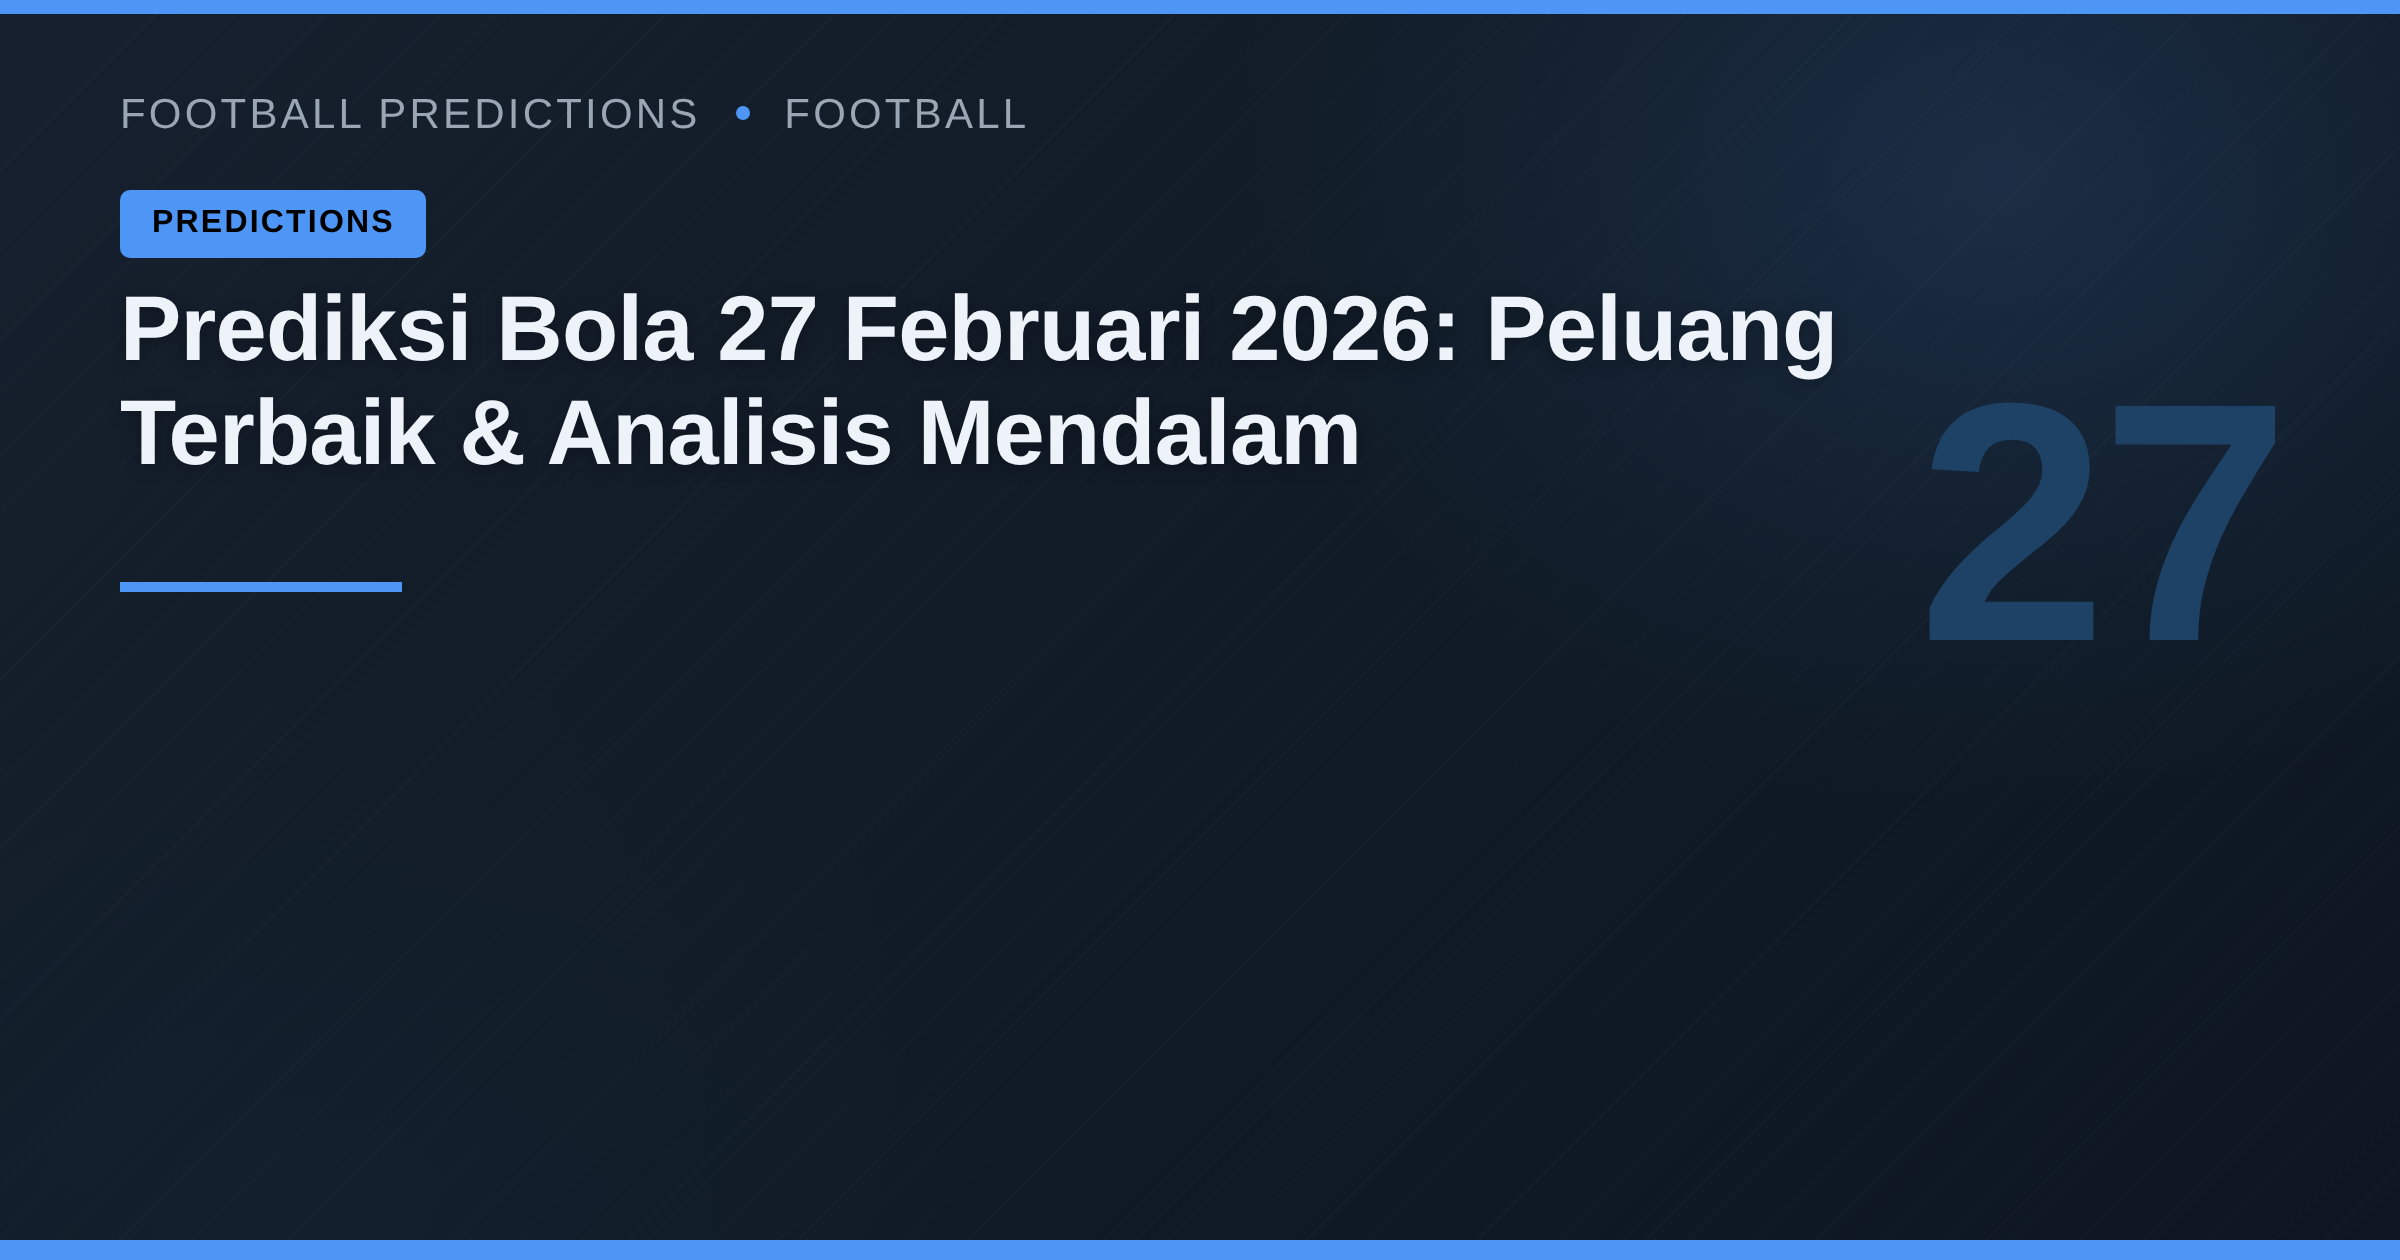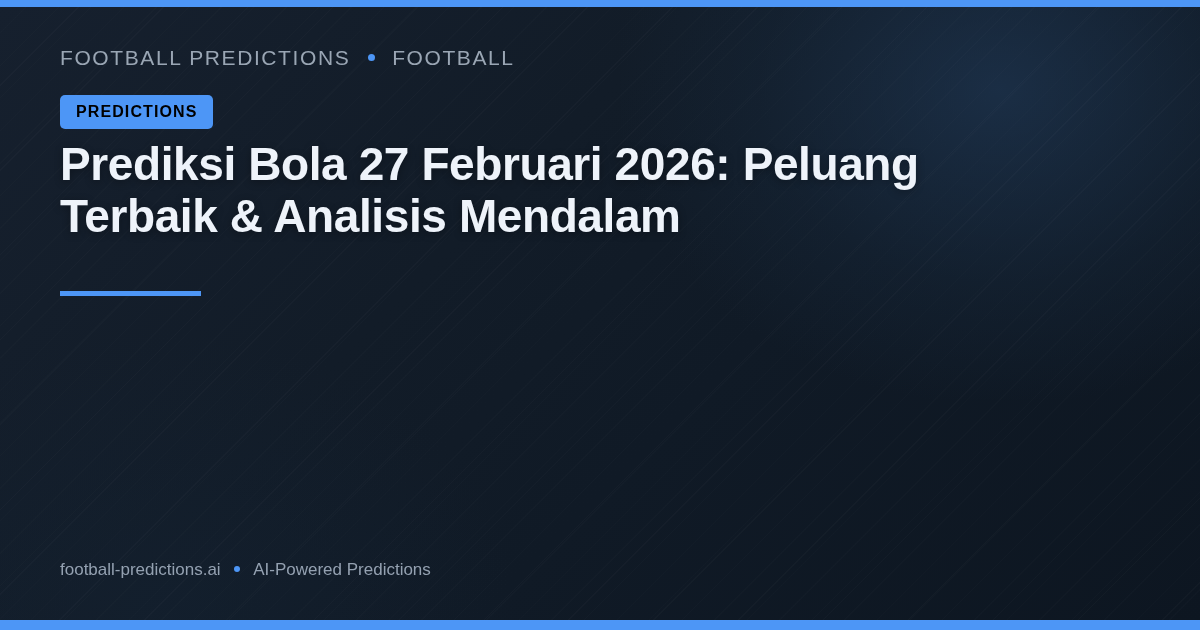--- a/index.html
+++ b/index.html
@@ -185,36 +185,32 @@
 
   <div class="glow-tr"></div>
   <div class="glow-bl"></div>
   <div class="stripes"></div>
   <div class="stripes2"></div>
 
   <div class="topbar"></div>
   <div class="bottombar"></div>
 
   <div class="datemark">
+    <span class="day">27</span>
   </div>
 
   <div class="content">
 
     <div class="eyebrow">
       <span>FOOTBALL PREDICTIONS</span>
       <span class="dot"></span>
       <span>FOOTBALL</span>
     </div>
 
     <div class="badge">PREDICTIONS</div>
 
     <h1 class="title">Prediksi Bola 27 Februari 2026: Peluang Terbaik &amp; Analisis Mendalam</h1>
 
     <div class="rule"></div>
 
-    <div class="footer">
-      <span>football-predictions.ai</span>
-      <span class="dot"></span>
-      <span>AI-Powered Predictions</span>
-    </div>
 
   </div>
 </div>
 
 </body></html>

